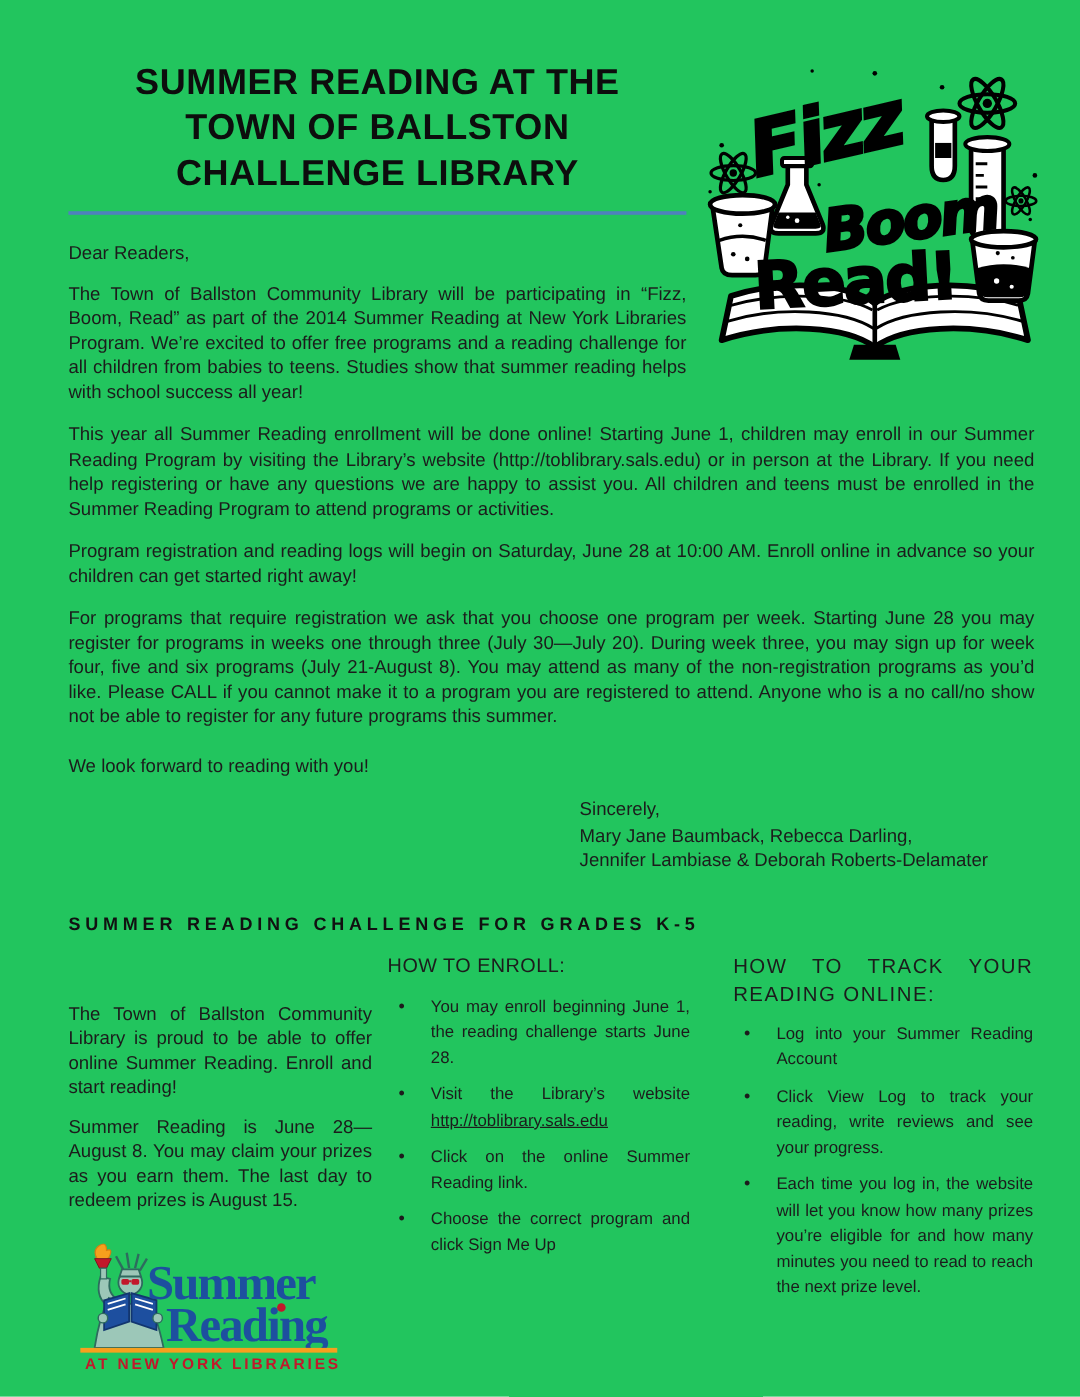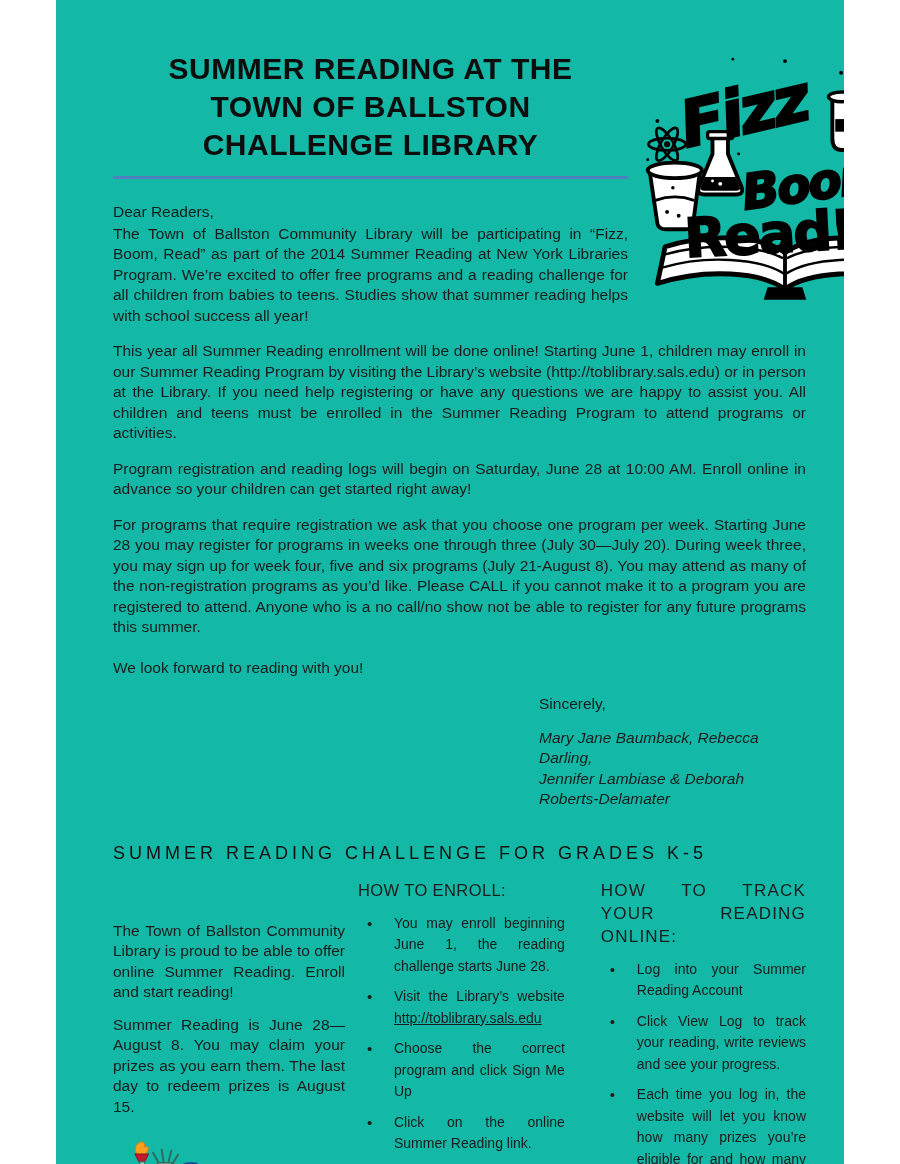--- a/index.html
+++ b/index.html
@@ -1,62 +1,62 @@
 <!DOCTYPE html>
 <html><head>
 <meta charset="utf-8">
 <style>
   * { margin:0; padding:0; box-sizing:border-box; }
   html,body { background:#ffffff; }
   .page {
-    position:relative; width:788px; height:1164px; margin:0 auto;
-    background:#14b8a6; overflow:hidden;
+    position:relative; width:900px; height:1164px; margin:0 auto;
+    background:#22c55e; overflow:hidden;
     padding:50px 38px 0 57px;
     font-family:"Liberation Sans", sans-serif; color:#1c1c1c;
   }
   .header-row { display:flex; }
   .header-left { flex:0 0 515px; width:515px; }
   .header-right { flex:1; padding-left:12px; margin-top:-8px; }
 
   .title { font-size:30px; line-height:38px; font-weight:700; text-align:center;
            letter-spacing:.5px; color:#0d0d0d; }
   .rule { height:3px; background:#4f81bd; margin-top:12px; }
 
   .body { font-size:15.5px; line-height:20.5px; color:#1c1c1c; }
   .just { text-align:justify; }
   .salutation { margin-top:23px; }
-  .para1 { margin-top:1px; }
+  .para1 { margin-top:13px; }
   .fullpara { margin-top:15px; }
 
   .signature { margin-left:426px; margin-top:16px; }
   .signoff { }
-  .sig-names { margin-top:13px; font-style:italic; }
+  .sig-names { margin-top:2px; }
   .sig-role { margin-top:10px; }
 
   .challenge-heading {
-    margin-top:33px; font-size:18px; font-weight:400; letter-spacing:4px;
+    margin-top:33px; font-size:15px; font-weight:700; letter-spacing:4px;
     color:#111; white-space:nowrap;
   }
   .cols { display:flex; margin-top:15px; }
   .col1 { width:253px;margin-top:42px; }
   .col2 { width:252px; margin-left:13px; }
   .col3 { width:250px; margin-left:36px; }
   .col1 .body + .body { margin-top:12px; }
 
   .colhead { font-size:16.5px; font-weight:400; letter-spacing:.4px; color:#1c1c1c;
              line-height:23px; margin-bottom:11px; }
   .col3 .colhead { text-align:justify; font-size:17px; letter-spacing:1.2px; }
 
   ul.bullets { list-style:none; }
   ul.bullets li { position:relative; padding-left:36px; margin-bottom:9px;
                   font-size:14px; line-height:21.5px; text-align:justify; }
   ul.bullets li::before { content:"\2022"; position:absolute; left:9px; top:0; font-size:15px; }
   .url { text-decoration:underline; cursor:pointer; }
 
-  .nyl-logo { margin-top:24px; margin-left:2px;text-align:right; }
+  .nyl-logo { margin-top:24px; margin-left:2px; }
   svg text { user-select:none; }
 </style>
 </head>
 <body>
 
 <div class="page">
 
   <div class="header-row">
     <div class="header-left">
       <h1 class="title">
@@ -242,24 +242,24 @@
       <div class="colhead">HOW TO ENROLL:</div>
       <ul class="bullets">
         <li>
           <span>You may enroll beginning June 1, the reading challenge starts June 28.</span>
         </li>
         <li>
           <span>Visit the Library’s website</span>
           <span class="url">http://toblibrary.sals.edu</span>
         </li>
         <li>
+          <span>Click on the online Summer Reading link.</span>
+        </li>
+        <li>
           <span>Choose the correct program and click Sign Me Up</span>
-        </li>
-        <li>
-          <span>Click on the online Summer Reading link.</span>
         </li>
       </ul>
     </div>
 
     <div class="col3">
       <div class="colhead">HOW TO TRACK YOUR READING ONLINE:</div>
       <ul class="bullets">
         <li>
           <span>Log into your Summer Reading Account</span>
         </li>

